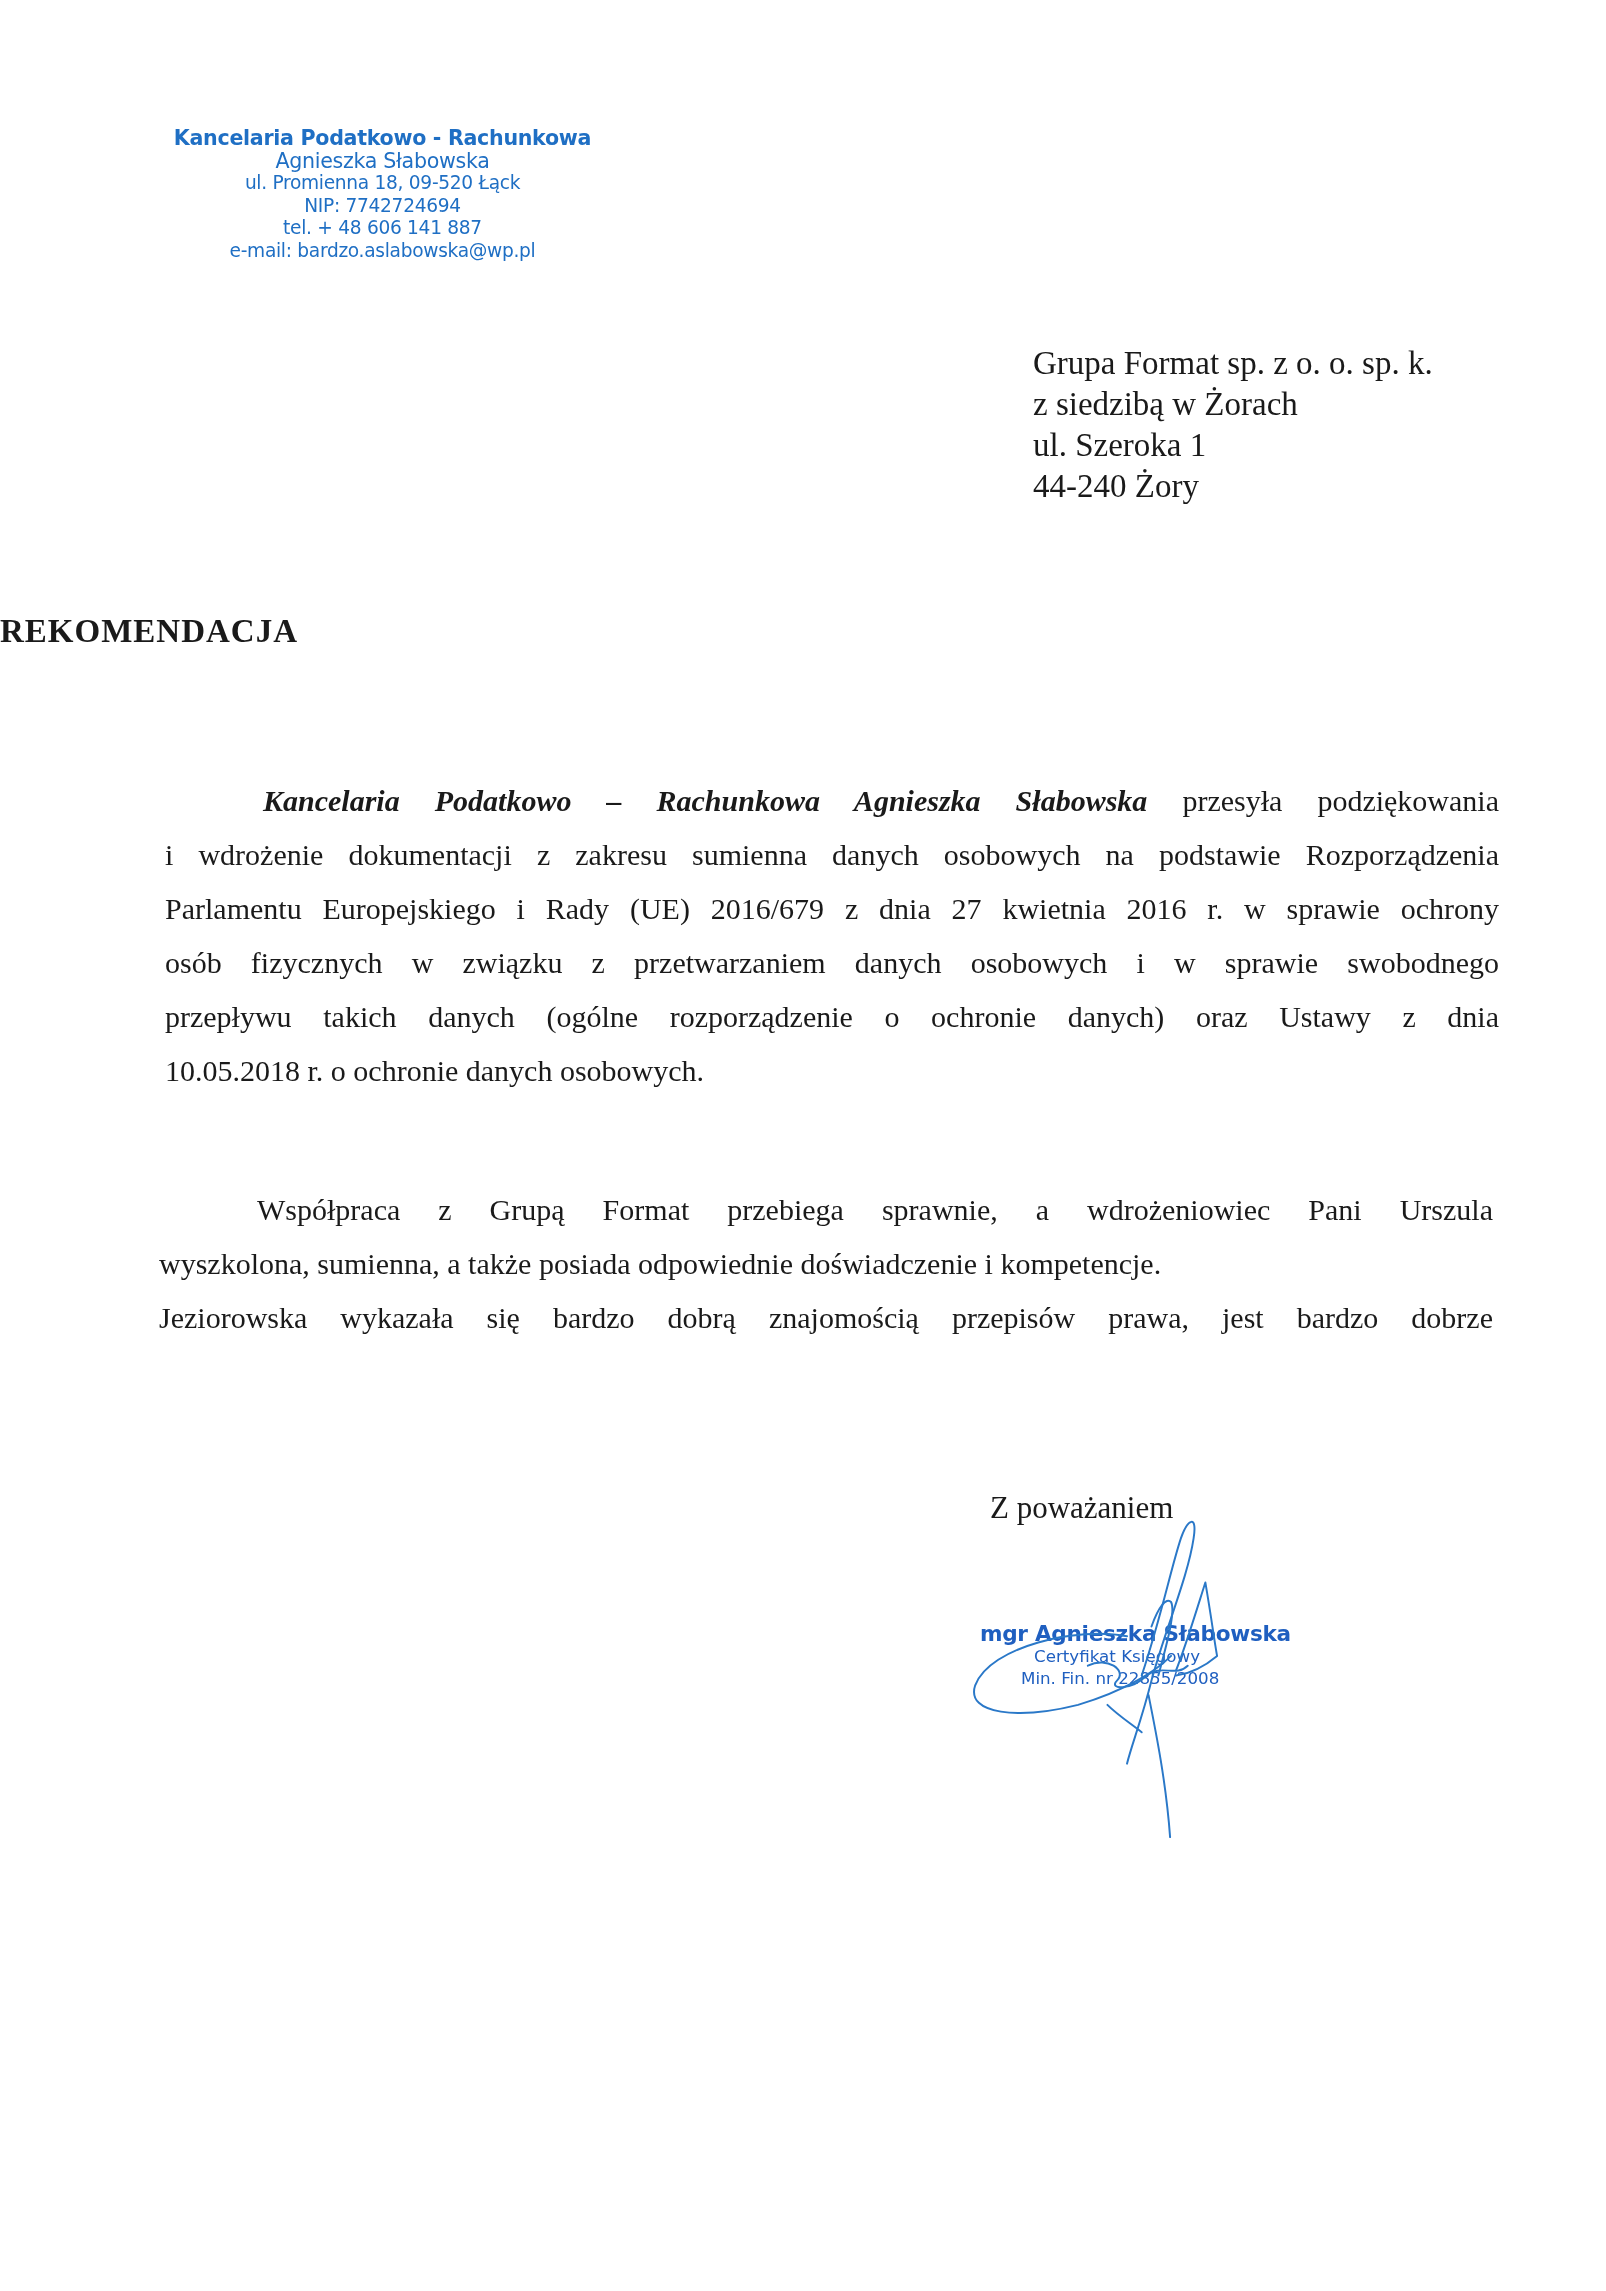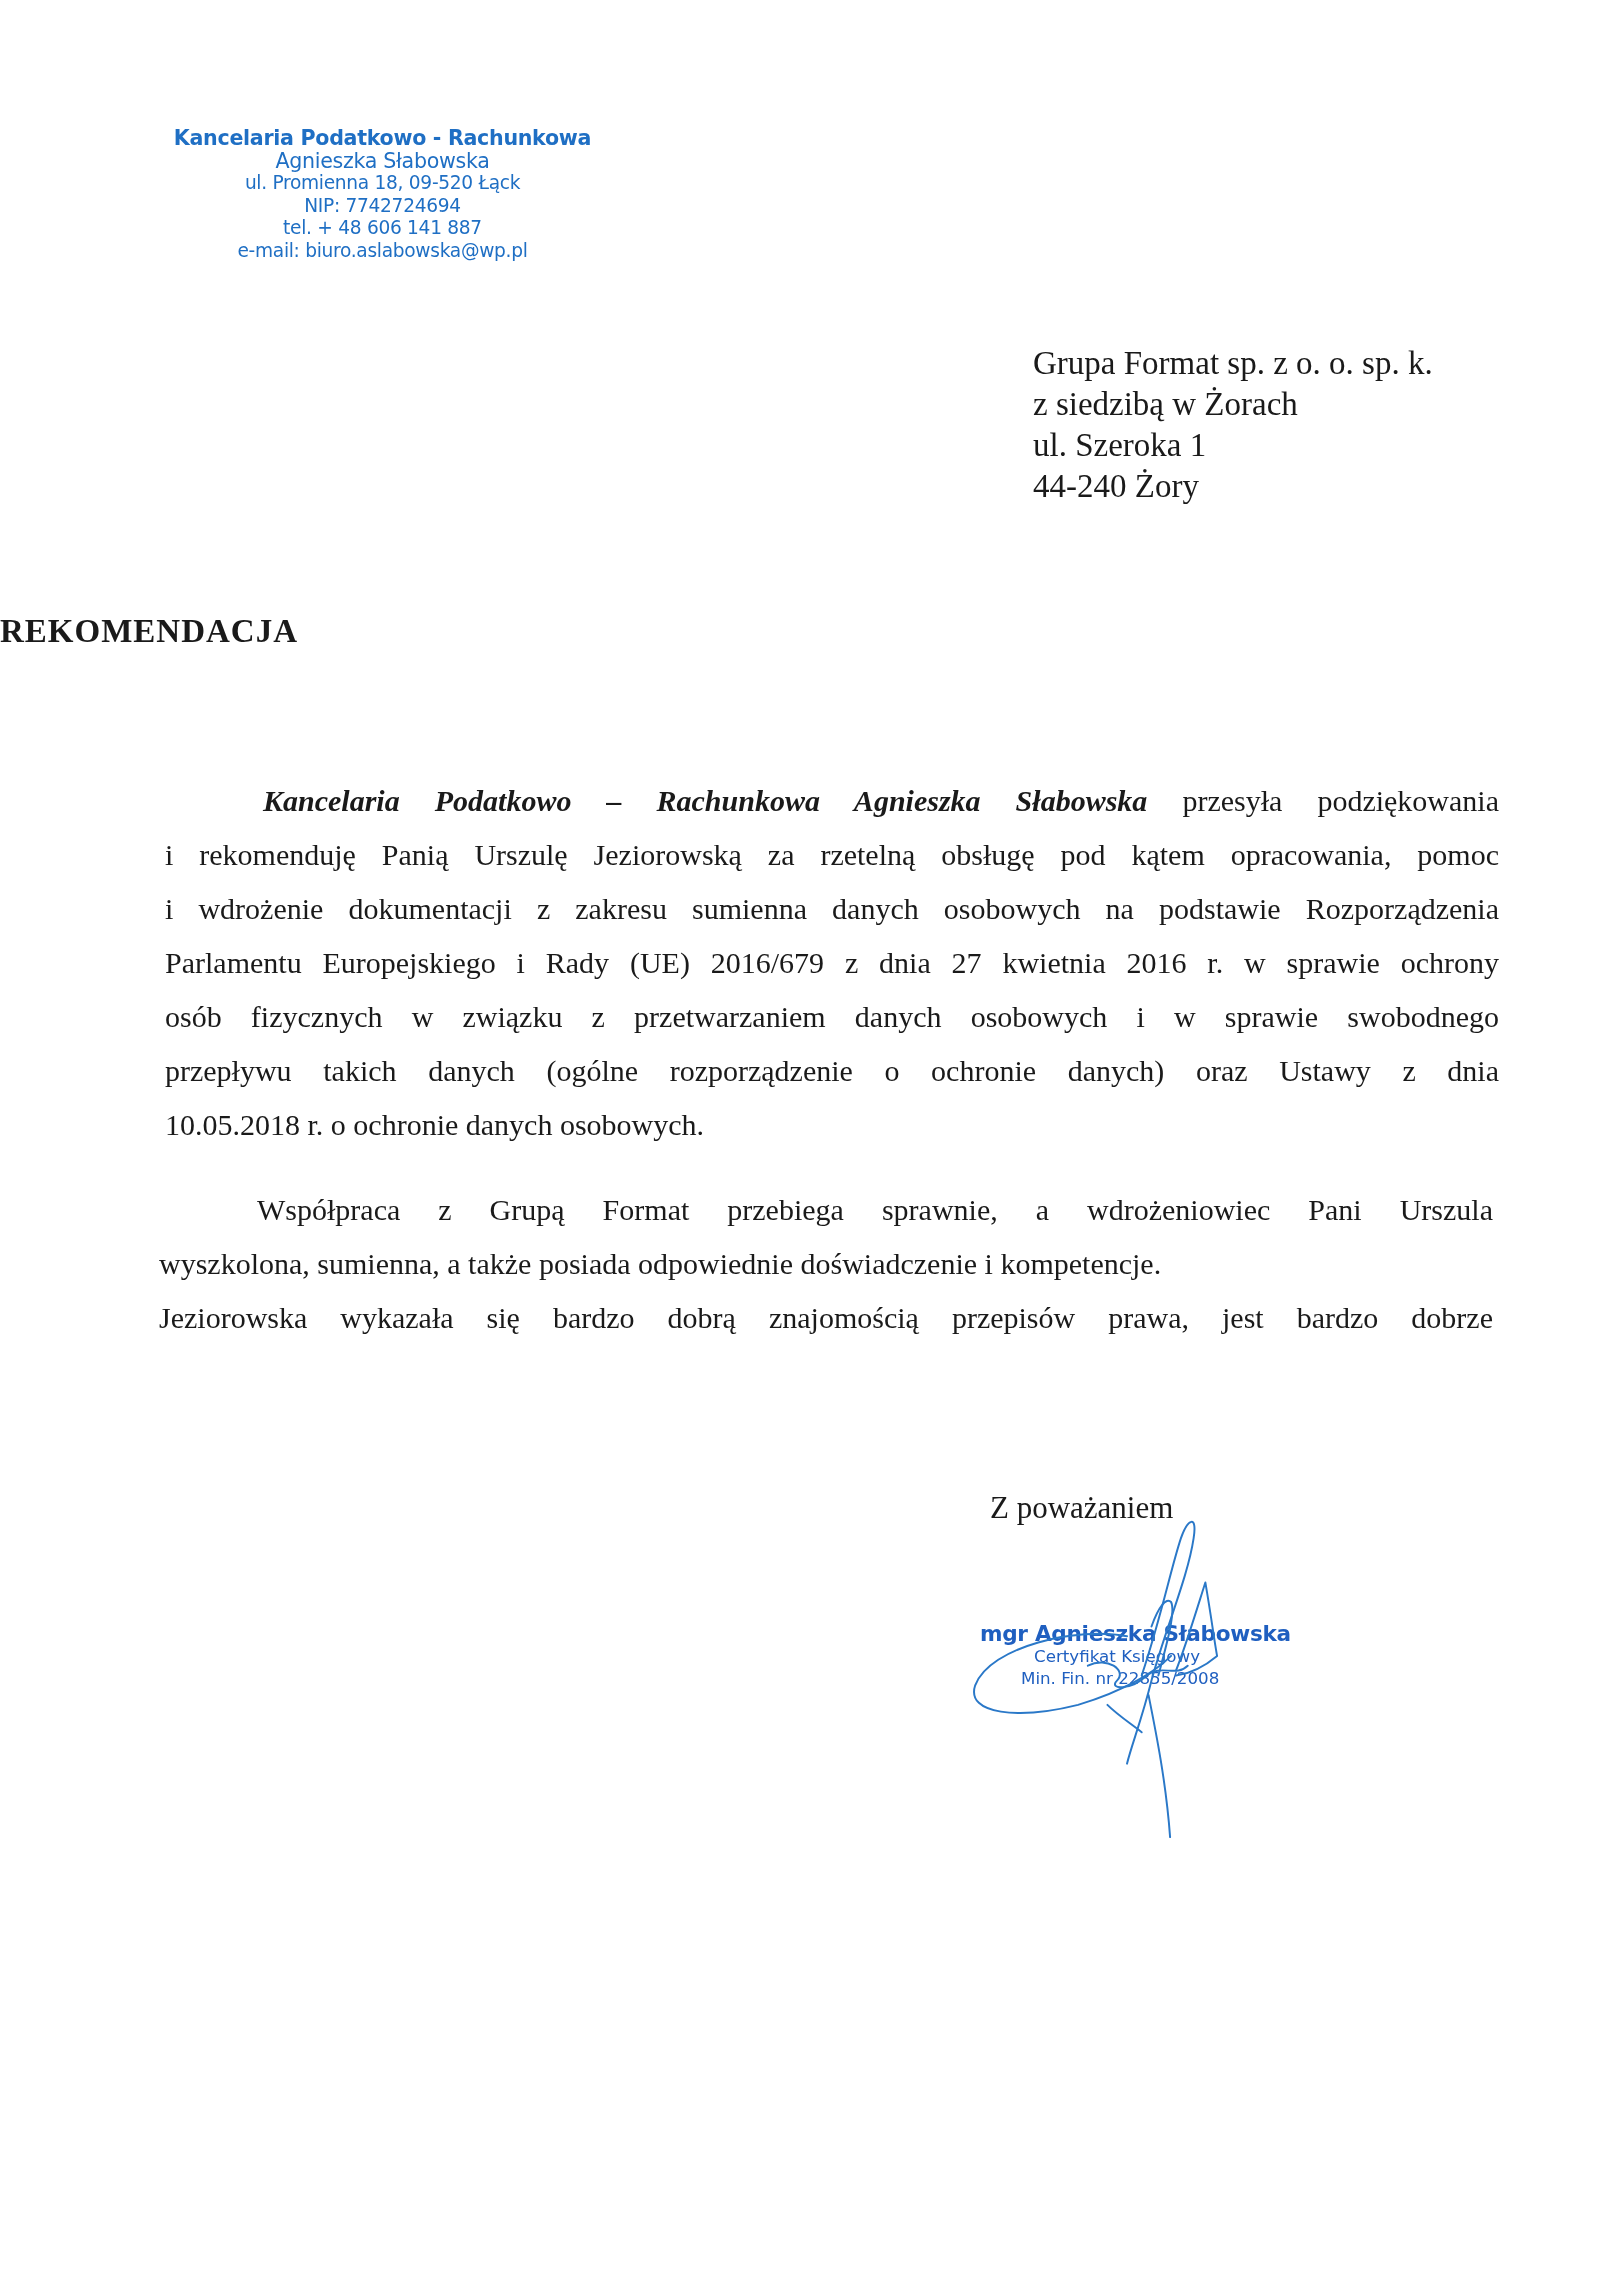--- a/index.html
+++ b/index.html
@@ -139,38 +139,37 @@
   </style>
 </head>
 <body>
 
 <div class="letterhead">
   <div class="lh-name1">Kancelaria Podatkowo - Rachunkowa</div>
   <div class="lh-name2">Agnieszka Słabowska</div>
   <div class="lh-line">ul. Promienna 18, 09-520 Łąck</div>
   <div class="lh-line">NIP: 7742724694</div>
   <div class="lh-line">tel. + 48 606 141 887</div>
-  <div class="lh-line">e-mail: biuro.aslabowska@wp.pl</div>
+  <div class="lh-line">e-mail: bardzo.aslabowska@wp.pl</div>
 </div>
 
 <div class="recipient">
   <div>Grupa Format sp. z o. o. sp. k.</div>
   <div>z siedzibą w Żorach</div>
   <div>ul. Szeroka 1</div>
   <div>44-240 Żory</div>
 </div>
 
 <div class="title">REKOMENDACJA</div>
 
 <div class="body-text p1">
   <div class="ln justify-line indent">
     <span class="strong-italic">Kancelaria Podatkowo – Rachunkowa Agnieszka Słabowska</span>
     <span>przesyła podziękowania</span>
   </div>
-  <div class="ln justify-line">i rekomenduję Panią Urszulę Jeziorowską za rzetelną obsługę pod kątem opracowania, pomoc</div>
   <div class="ln justify-line">i wdrożenie dokumentacji z zakresu sumienna danych osobowych na podstawie Rozporządzenia</div>
   <div class="ln justify-line">Parlamentu Europejskiego i Rady (UE) 2016/679 z dnia 27 kwietnia 2016 r. w sprawie ochrony</div>
   <div class="ln justify-line">osób fizycznych w związku z przetwarzaniem danych osobowych i w sprawie swobodnego</div>
   <div class="ln justify-line">przepływu takich danych (ogólne rozporządzenie o ochronie danych) oraz Ustawy z dnia</div>
   <div class="ln last">10.05.2018 r.  o ochronie danych osobowych.</div>
 </div>
 
 <div class="body-text p2">
   <div class="ln justify-line indent">Współpraca z Grupą Format przebiega sprawnie, a wdrożeniowiec Pani Urszula</div>
   <div class="ln last">wyszkolona, sumienna, a także posiada odpowiednie doświadczenie i kompetencje.</div>

